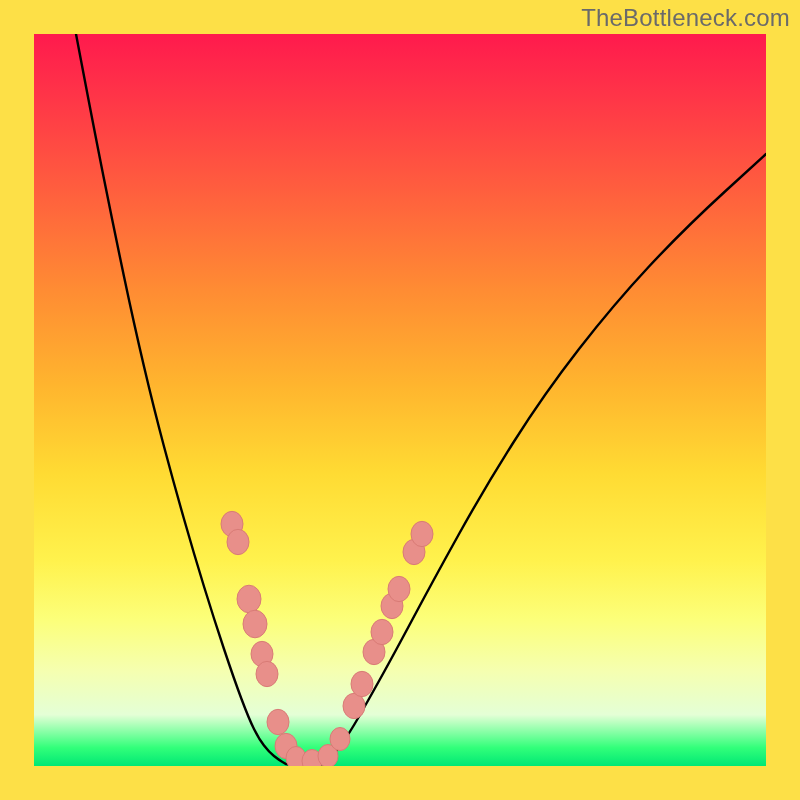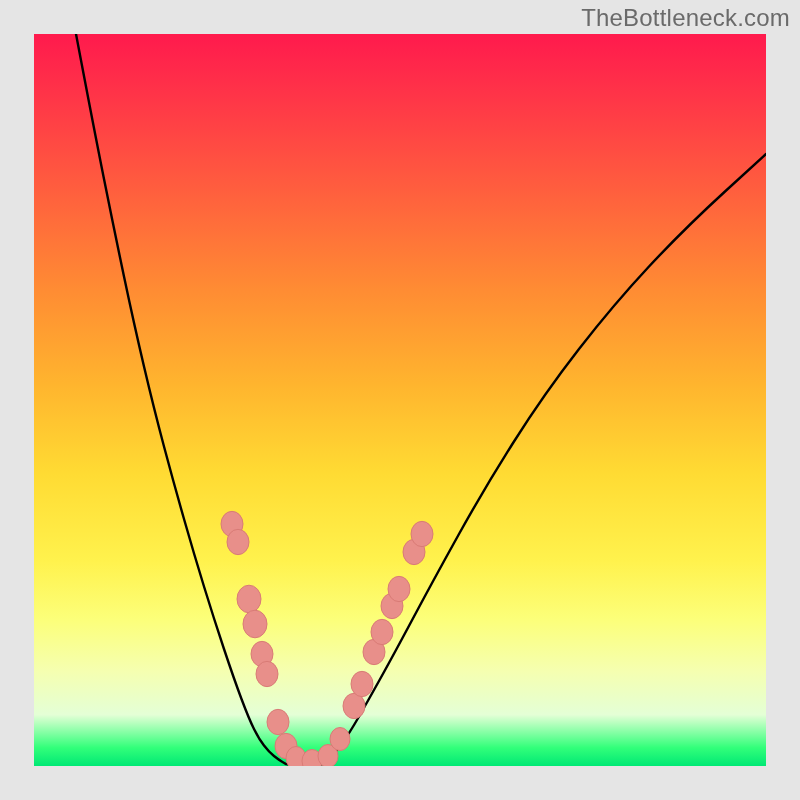--- a/index.html
+++ b/index.html
@@ -7,21 +7,21 @@
     padding: 0;
     width: 800px;
     height: 800px;
     background: #000;
     overflow: hidden;
   }
   .frame {
     position: relative;
     width: 800px;
     height: 800px;
-    background: #e5e5e5;
+    background: #fde047;
   }
   .plot-area {
     position: absolute;
     left: 34px;
     top: 34px;
     width: 732px;
     height: 732px;
     background: linear-gradient(to bottom,
       #ff1a4d 0%,
       #ff3348 8%,

